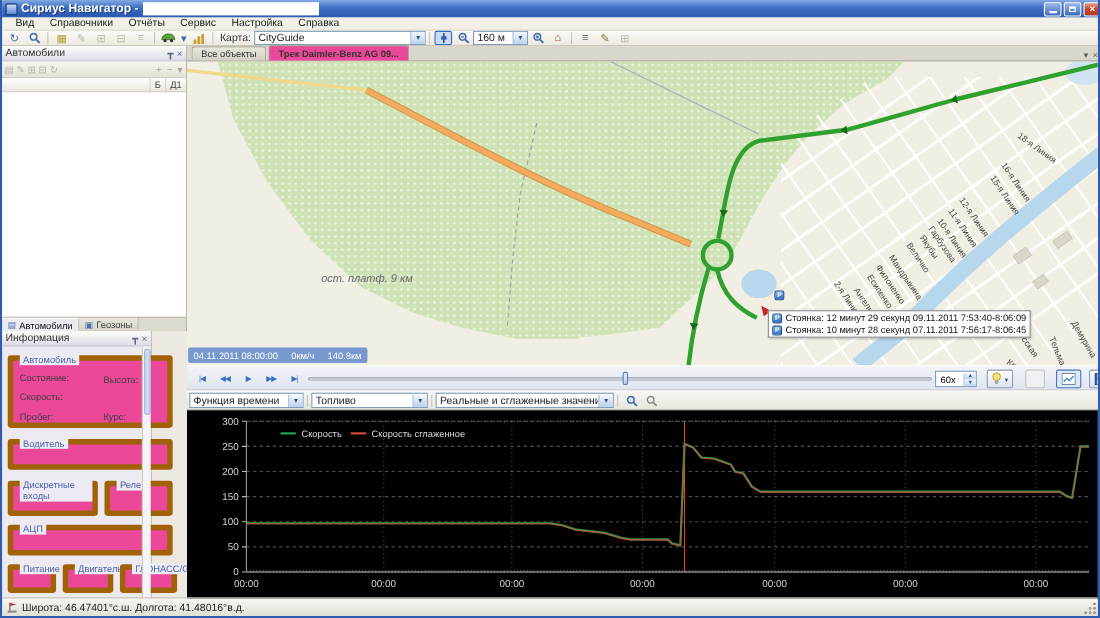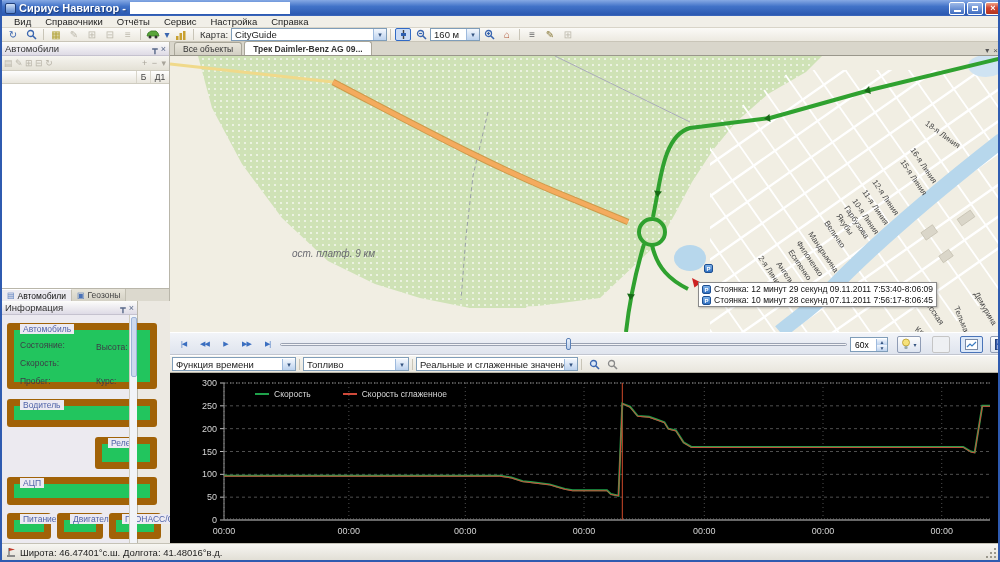--- a/index.html
+++ b/index.html
@@ -36,27 +36,27 @@
 .ltb .right{margin-left:auto;color:#a8a49a;letter-spacing:1px}
 .colhead{height:13px;display:flex;background:linear-gradient(#fefefe,#e9e6dd);border-bottom:1px solid #cfccc0;font-size:8.5px;color:#444}
 .colhead .cell{border-right:1px solid #d8d5ca;display:flex;align-items:center;justify-content:center}
 .listarea{background:#fff;position:absolute;left:0;right:0;top:42px;bottom:0}
 
 .ptabs{position:absolute;display:flex;align-items:flex-end;background:#dcd9ce;border-right:1px solid #b9b6aa;border-top:1px solid #b9b6aa}
 .ptab{height:12px;display:flex;align-items:center;font-size:8.5px;padding:0 5px;gap:3px;color:#444;border-right:1px solid #c2bfb2;background:linear-gradient(#e8e5da,#d4d1c5)}
 .ptab.active{background:#eceaf0;color:#111;border-top:1px solid #fff}
 .ptab .ticon{color:#4a72b8;font-size:8px}
 
-.grp{position:absolute;border:7px solid #a16207;border-radius:3px;background:#22c55e}
+.grp{position:absolute;border:5px solid #a16207;border-radius:3px;background:#ec4899}
 .grp .gtitle{position:absolute;top:-6px;left:6px;background:#eceaf2;padding:0 3px;font-size:8.5px;color:#4f63a8}
 .flabel{position:absolute;font-size:8.5px;color:#3c3c46}
 
 .tabstrip{position:absolute;background:#d9d6cb;border-bottom:1px solid #9a978c;display:flex;align-items:flex-end;padding-left:4px}
 .mtab{height:13px;display:flex;align-items:center;padding:0 8px;font-size:8.5px;color:#333;background:linear-gradient(#eae7dd,#d2cfc3);border:1px solid #a9a699;border-bottom:none;border-radius:3px 3px 0 0;margin-right:2px}
-.mtab.active{background:#ffffff;font-weight:bold;height:14px}
+.mtab.active{background:#ec4899;font-weight:bold;height:14px}
 .tabstrip .tsbtns{margin-left:auto;margin-right:4px;display:flex;gap:4px;font-size:8px;color:#555;align-items:center}
 #map{position:absolute;overflow:hidden;background:#f1eee3}
 .street{position:absolute;font-size:8px;color:#4a4a4a;white-space:nowrap;transform-origin:0 50%}
 .watermark{position:absolute;left:30px;top:200px;width:780px;text-align:center;font-size:37px;font-weight:bold;letter-spacing:9px;color:rgba(185,185,185,.8);text-shadow:1px 1px 0 rgba(255,255,255,.9),-1px -1px 1px rgba(120,120,120,.35);white-space:nowrap}
 .stoplbl{position:absolute;font-size:10px;color:#6a6a72;font-style:italic;white-space:nowrap}
 .map-tooltip{position:absolute;background:#fff;border:1px solid #8a8a8a;box-shadow:1px 1px 2px rgba(0,0,0,.25);padding:1px 3px;display:flex;flex-direction:column;gap:1px}
 .map-tooltip .row{display:flex;align-items:center;gap:3px;font-size:8.5px;color:#111;white-space:nowrap}
 .picon{width:9px;height:9px;background:linear-gradient(#7fb2e8,#2f6fc0);border:1px solid #1d4f92;border-radius:2px;color:#fff;font-size:6px;font-weight:bold;line-height:8px;text-align:center;flex:0 0 auto}
 .badge{position:absolute;background:rgba(98,138,205,.85);border-radius:2px;color:#fff;font-size:8.5px;display:flex;align-items:center;padding:0 5px;gap:12px;white-space:nowrap}
 
@@ -67,21 +67,21 @@
 .spin{position:absolute;height:15px;background:#fff;border:1px solid #7f9db9;font-size:8.5px;display:flex;align-items:center;padding-left:4px}
 .spin .arrows{margin-left:auto;width:11px;display:flex;flex-direction:column;border-left:1px solid #9ebadd}
 .spin .arrows span{height:6px;font-size:5px;line-height:6px;text-align:center;background:linear-gradient(#f3f7fd,#bcd2ee);color:#33527f}
 .sqbtn{position:absolute;height:17px;border:1px solid #8f9cb5;border-radius:2px;background:linear-gradient(#fdfdfd,#dde4f0);display:flex;align-items:center;justify-content:center}
 .sqbtn.dis{border-color:#c5c5c5;background:#eef0f3}
 .sqbtn.pressed{background:#dce8f8;border-color:#4a74b8}
 
 .chartctl{position:absolute;background:linear-gradient(#f6f5f1,#e9e6dd);border-top:1px solid #fff;border-bottom:1px solid #b5b2a6;display:flex;align-items:center}
 
 #chartwrap{position:absolute;background:#000}
-.legend{position:absolute;left:85px;top:16px;display:flex;gap:32px;align-items:center}
+.legend{position:absolute;left:85px;top:16px;display:flex;gap:8px;align-items:center}
 .legend-item{display:flex;gap:5px;align-items:center;font-size:8.5px;color:#d8d8d8}
 .legend-item .swatch{width:14px;height:2px}
 
 .statusbar{position:absolute;left:0;bottom:0;width:100%;height:17px;background:linear-gradient(#f7f6f2,#e2dfd6);border-top:1px solid #c5c2b6;display:flex;align-items:center;padding-left:4px;font-size:9.5px;color:#222}
 .grip{position:absolute;right:1px;bottom:1px;width:12px;height:12px;background:
  radial-gradient(circle at 10px 10px,#9a978c 1px,transparent 1.5px),
  radial-gradient(circle at 6px 10px,#9a978c 1px,transparent 1.5px),
  radial-gradient(circle at 10px 6px,#9a978c 1px,transparent 1.5px),
  radial-gradient(circle at 2px 10px,#9a978c 1px,transparent 1.5px),
  radial-gradient(circle at 10px 2px,#9a978c 1px,transparent 1.5px),
@@ -230,20 +230,23 @@
     <div class="grp" style="left:5px;top:22px;width:150px;height:66px">
       <span class="gtitle">Автомобиль</span>
       <span class="flabel" style="left:6px;top:10px">Состояние:</span>
       <span class="flabel" style="left:6px;top:28px">Скорость:</span>
       <span class="flabel" style="left:82px;top:12px">Высота:</span>
       <span class="flabel" style="left:6px;top:46px">Пробег:</span>
       <span class="flabel" style="left:82px;top:46px">Курс:</span>
     </div>
     <div class="grp" style="left:5px;top:98px;width:150px;height:28px">
       <span class="gtitle">Водитель</span>
+    </div>
+    <div class="grp" style="left:5px;top:136px;width:82px;height:32px">
+      <span class="gtitle">Дискретные входы</span>
     </div>
     <div class="grp" style="left:93px;top:136px;width:62px;height:32px">
       <span class="gtitle">Реле</span>
     </div>
     <div class="grp" style="left:5px;top:176px;width:150px;height:28px">
       <span class="gtitle">АЦП</span>
     </div>
     <div class="grp" style="left:5px;top:212px;width:44px;height:26px">
       <span class="gtitle">Питание</span>
     </div>
@@ -378,20 +381,25 @@
       <span class="row">
         <span class="picon">P</span>
         <span>Стоянка: 12 минут 29 секунд 09.11.2011 7:53:40-8:06:09</span>
       </span>
       <span class="row">
         <span class="picon">P</span>
         <span>Стоянка: 10 минут 28 секунд 07.11.2011 7:56:17-8:06:45</span>
       </span>
     </div>
 
+    <div class="badge" style="left:1px;top:260px;height:14px">
+      <span>04.11.2011 08:00:00</span>
+      <span>0км/ч</span>
+      <span>140.8км</span>
+    </div>
   </div>
 
   <div class="playbar" style="left:168px;top:332px;width:832px;height:23px;padding-left:3px">
     <span class="pbtn">|◀</span>
     <span class="pbtn">◀◀</span>
     <span class="pbtn">▶</span>
     <span class="pbtn">▶▶</span>
     <span class="pbtn">▶|</span>
     <div class="groove" style="left:110px;width:567px;top:10px"></div>
     <div class="thumb" style="left:396px;top:5px"></div>
@@ -419,21 +427,21 @@
     <div class="sqbtn" style="left:820px;width:20px;top:3px">
       <svg width="11" height="11" viewBox="0 0 11 11">
           <rect x="0.5" y="0.5" width="10" height="10" fill="#3a5fb0" stroke="#23407a"></rect>
           <rect x="2.5" y="0.5" width="6" height="4" fill="#cfd8ea"></rect>
           <rect x="2.5" y="6" width="6" height="4.5" fill="#fff"></rect>
         </svg>
     </div>
   </div>
 
   <div class="chartctl" style="left:168px;top:355px;width:832px;height:18px;padding-left:2px">
-    <span class="combo" style="width:124px;height:14px">
+    <span class="combo" style="width:104px;height:14px">
       <span>Функция времени</span>
       <span class="arrow">▾</span>
     </span>
     <span class="tsep"></span>
     <span class="combo" style="width:106px;height:14px">
       <span>Топливо</span>
       <span class="arrow">▾</span>
     </span>
     <span class="tsep"></span>
     <span class="combo" style="width:162px;height:14px">

